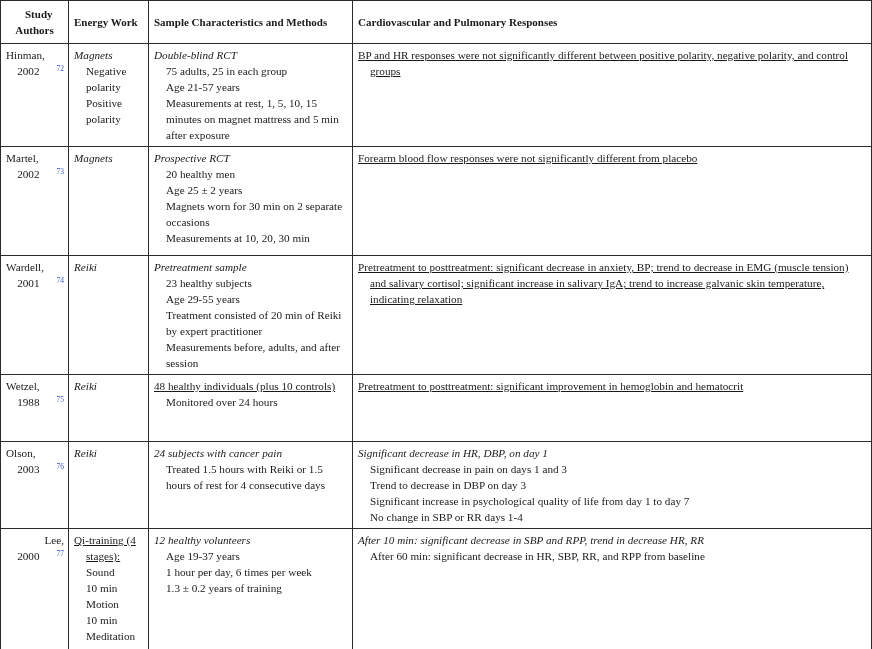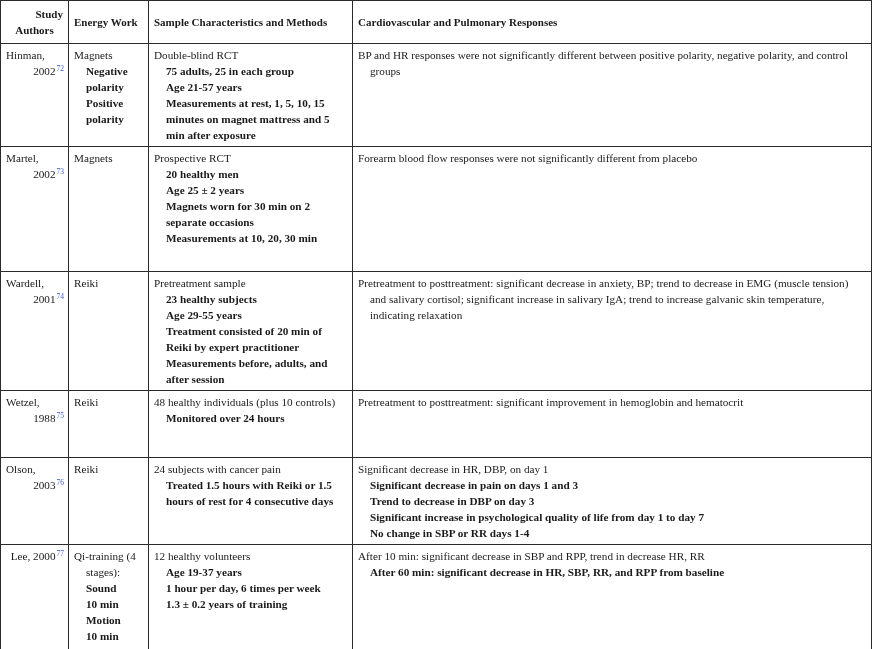--- a/index.html
+++ b/index.html
@@ -1,30 +1,30 @@
 <!DOCTYPE html>
 <html><head>
 <meta charset="utf-8">
 <style>
   html, body { margin: 0; padding: 0; background: #ffffff; }
   body { width: 872px; height: 649px; overflow: hidden; font-family: "DejaVu Serif", "Liberation Serif", serif; color: #1a1a1a; }
   table { position: absolute; left: 0; top: 0; width: 871px; border-collapse: collapse; table-layout: fixed; font-size: 11.2px; line-height: 16px; font-family: "Liberation Serif", "DejaVu Serif", serif; }
   th, td { border: 1.5px solid #2b2b2b; vertical-align: top; text-align: left; padding: 3px 5px 3px 5px; }
   th { font-weight: bold; font-size: 11px; vertical-align: middle; height: 38px; padding: 2px 5px; }
   td.author { padding-right: 4px; }
-  .hang { padding-left: 12px; text-indent: -12px; display: block; }
-  .sub { display: block; padding-left: 12px; font-weight: bold; }
+  .hang { padding-left: 12px; text-indent: -12px; display: block; text-decoration: underline; }
+  .sub { display: block; padding-left: 12px; }
   .author-name { display: block; }
   .author-year { display: block; text-align: right; padding-right: 0; }
   .author-inline { display: block; text-align: right; }
-  sup.ref { color: #3b5bd6; font-size: 7.5px; vertical-align: top; position: relative; top: -2px; margin-left: 1px; font-family: Liberation Serif, serif; }
-  .line { display: block; }
+  sup.ref { color: #3b5bd6; font-size: 7.5px; vertical-align: top; position: relative; top: -2px; margin-left: 17px; font-family: Liberation Serif, serif; }
+  .line { display: block; font-style: italic; }
   .th-auth { text-align: center; }
   .th-auth span { display: block; }
-  .th-auth span:first-child { text-align: right; }
+  .th-auth span:first-child { text-align: left; margin-left: 19px; }
 </style>
 </head>
 <body>
 
 <table>
   <colgroup>
     <col style="width:68px">
     <col style="width:80px">
     <col style="width:204px">
     <col style="width:519px">
@@ -56,21 +56,21 @@
         <span class="line">Double-blind RCT</span>
         <span class="sub">75 adults, 25 in each group</span>
         <span class="sub">Age 21-57 years</span>
         <span class="sub">Measurements at rest, 1, 5, 10, 15 minutes on magnet mattress and 5 min after exposure</span>
       </td>
       <td>
         <span class="hang">BP and HR responses were not significantly different between positive polarity, negative polarity, and control groups</span>
       </td>
     </tr>
 
-    <tr style="height:125px">
+    <tr style="height:109px">
       <td class="author">
         <span class="author-name">Martel,</span>
         <span class="author-year"><span>2002</span><sup class="ref">73</sup></span>
       </td>
       <td>
         <span class="line">Magnets</span>
       </td>
       <td>
         <span class="line">Prospective RCT</span>
         <span class="sub">20 healthy men</span>

